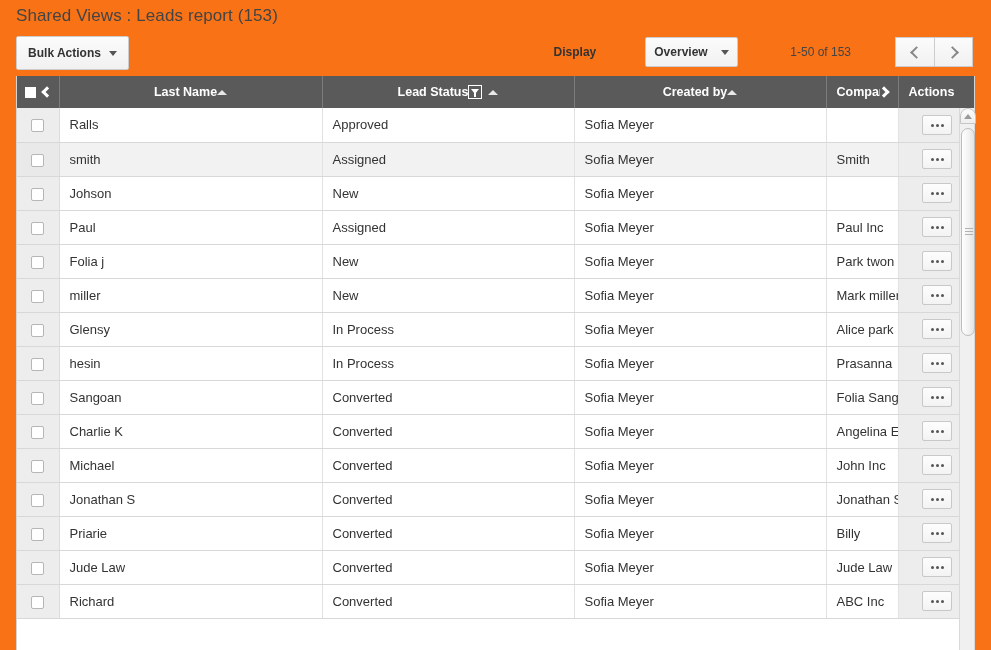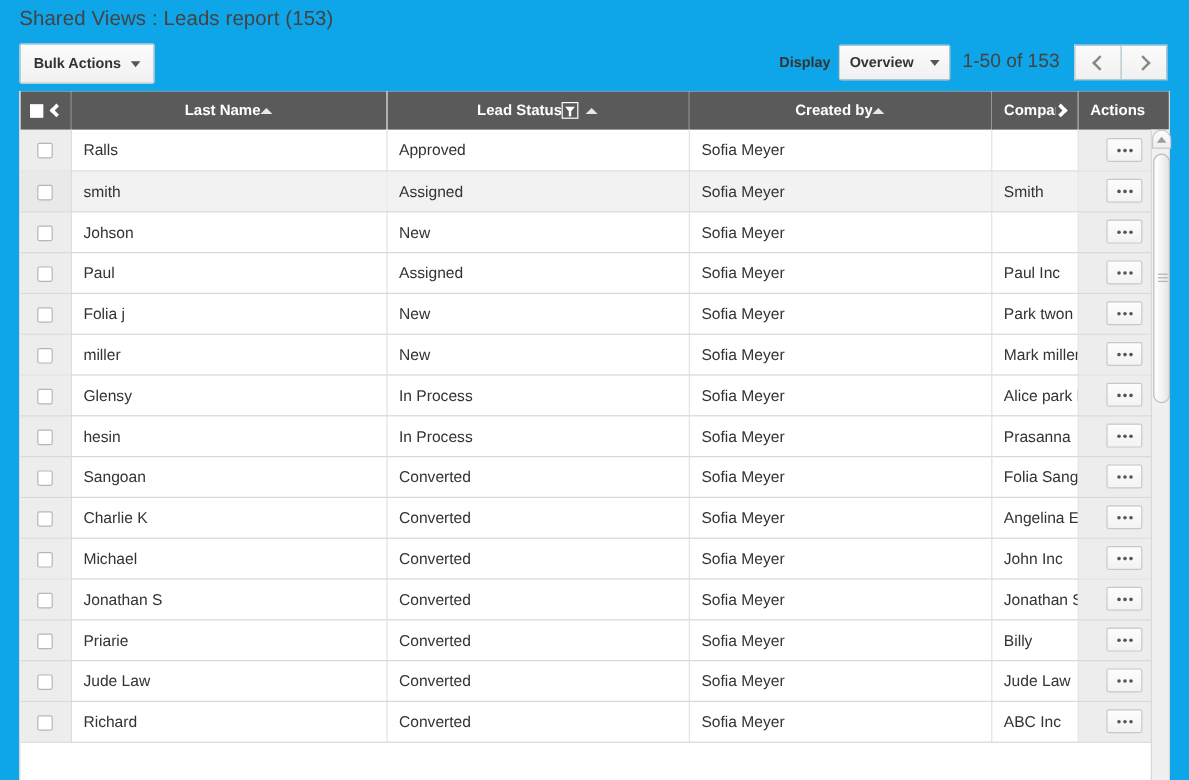--- a/index.html
+++ b/index.html
@@ -7,21 +7,21 @@
     margin: 0; padding: 0;
     width: 991px; height: 650px;
     background: #ffffff;
     font-family: "Liberation Sans", sans-serif;
     overflow: hidden;
   }
 
   #page {
     position: relative;
     width: 991px; height: 650px;
-    background: #0ea5e9;
+    background: #f97316;
   }
 
   
   .page-title {
     position: absolute;
     left: 16px; top: 6px;
     font-size: 17px;
     color: #444444;
     letter-spacing: 0.1px;
     white-space: nowrap;
@@ -64,40 +64,41 @@
     border-right: 4px solid transparent;
     border-top: 5px solid #555555;
   }
 
   .display-group {
     position: absolute;
     right: 18px; top: 0;
     height: 32px;
     display: flex;
     align-items: center;
+    gap: 42px;
   }
   .display-label {
     font-size: 12px;
     font-weight: bold;
     color: #333333;
     margin-right: 7px;
   }
   .display-select {
     height: 30px;
     min-width: 93px;
     justify-content: space-between;
     padding: 0 8px;
   }
   .display-select .sel-text { margin-right: 10px; }
 
   .range-text {
-    font-size: 16px;
+    font-size: 12px;
     color: #444444;
     margin-left: 10px;
-    margin-right: 12px;
+    margin-right: 2px;
     white-space: nowrap;
   }
 
   .pager { display: flex; }
   .pager .btn {
     width: 39px; height: 30px;
     padding: 0;
     border-radius: 0;
   }
   .pager .btn:first-child { border-right: none; }

